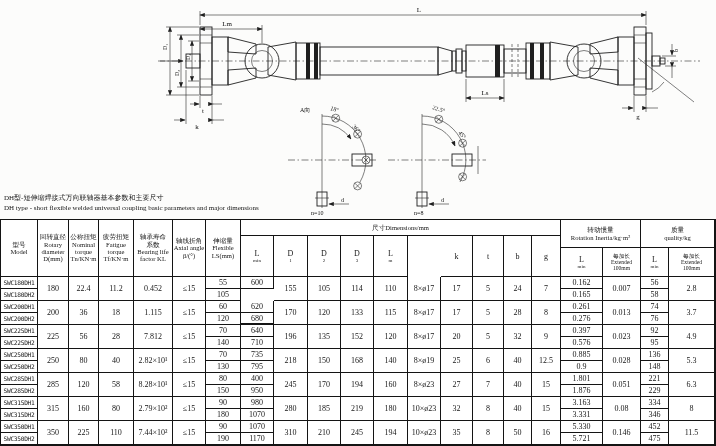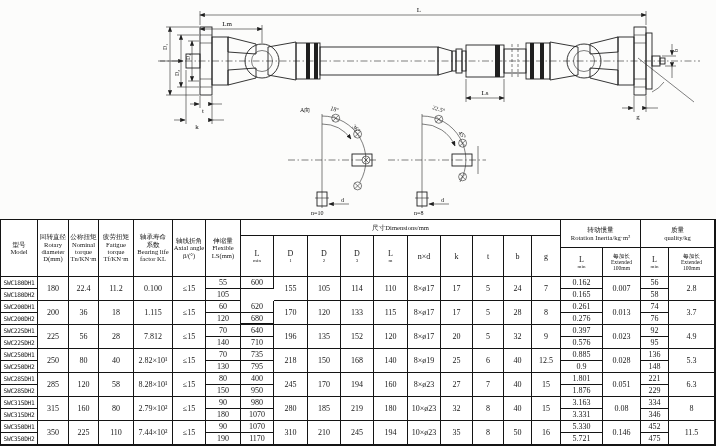--- a/index.html
+++ b/index.html
@@ -204,20 +204,24 @@
       <line class="thin" x1="415" y1="198" x2="429" y2="198"></line>
       <path class="thin" d="M422,124 A36,36 0 0 1 455,146" marker-end="url(#ae)"></path>
       <text class="sm" transform="translate(432,109) rotate(18)">22.5°</text>
       <text class="sm" transform="translate(458,133) rotate(50)">45°</text>
       <line class="thin" x1="429" y1="204" x2="449" y2="204" marker-start="url(#as)"></line>
       <text class="sm" x="441" y="202">d</text>
       <text class="sm" x="414" y="215">n=8</text>
     </g>
   </svg>
 
+  <div class="caption">
+    <div>DH型-短伸缩焊接式万向联轴器基本参数和主要尺寸</div>
+    <div>DH type - short flexible welded universal coupling basic parameters and major dimensions</div>
+  </div>
 
   <div id="tbl">
       <div class="c hdr" style="grid-area: 1 / 1 / span 3;">
         <div>型号</div>
         <div>Model</div>
       </div>
       <div class="c hdr" style="grid-area: 1 / 2 / span 3;">
         <div>回转直径</div>
         <div>Rotary</div>
         <div>diameter</div>
@@ -265,23 +269,20 @@
         <sub class="sub">2</sub>
       </div>
       <div class="c num" style="grid-area: 2 / 11 / span 2;">
         <span>D</span>
         <sub class="sub">3</sub>
       </div>
       <div class="c num" style="grid-area: 2 / 12 / span 2;">
         <span>L</span>
         <sub class="sub">m</sub>
       </div>
-      <div class="c num" style="grid-area: 2 / 13 / span 2;">
-        <span>n×d</span>
-      </div>
       <div class="c num" style="grid-area: 2 / 14 / span 2;">
         <span>k</span>
       </div>
       <div class="c num" style="grid-area: 2 / 15 / span 2;">
         <span>t</span>
       </div>
       <div class="c num" style="grid-area: 2 / 16 / span 2;">
         <span>b</span>
       </div>
       <div class="c num" style="grid-area: 2 / 17 / span 2;">
@@ -311,21 +312,21 @@
       <div class="c tiny" style="grid-area: 3 / 21;">
         <div>每加长</div>
         <div>Extended</div>
         <div>100mm</div>
       </div>
       <div class="c model" style="grid-area: 4 / 1;">SWC180DH1</div>
       <div class="c model" style="grid-area: 5 / 1;">SWC180DH2</div>
       <div class="c num" style="grid-area: 4 / 2 / span 2;">180</div>
       <div class="c num" style="grid-area: 4 / 3 / span 2;">22.4</div>
       <div class="c num" style="grid-area: 4 / 4 / span 2;">11.2</div>
-      <div class="c num" style="grid-area: 4 / 5 / span 2;">0.100</div>
+      <div class="c num" style="grid-area: 4 / 5 / span 2;">0.452</div>
       <div class="c num" style="grid-area: 4 / 6 / span 2;">≤15</div>
       <div class="c num" style="grid-area: 4 / 7;">55</div>
       <div class="c num" style="grid-area: 5 / 7;">105</div>
       <div class="c num" style="grid-area: 4 / 8;">600</div>
       <div class="c num" style="grid-area: 5 / 8; margin-top: 34px;">650</div>
       <div class="c num" style="grid-area: 4 / 9 / span 2;">155</div>
       <div class="c num" style="grid-area: 4 / 10 / span 2;">105</div>
       <div class="c num" style="grid-area: 4 / 11 / span 2;">114</div>
       <div class="c num" style="grid-area: 4 / 12 / span 2;">110</div>
       <div class="c num" style="grid-area: 4 / 13 / span 2;">8×ø17</div>

